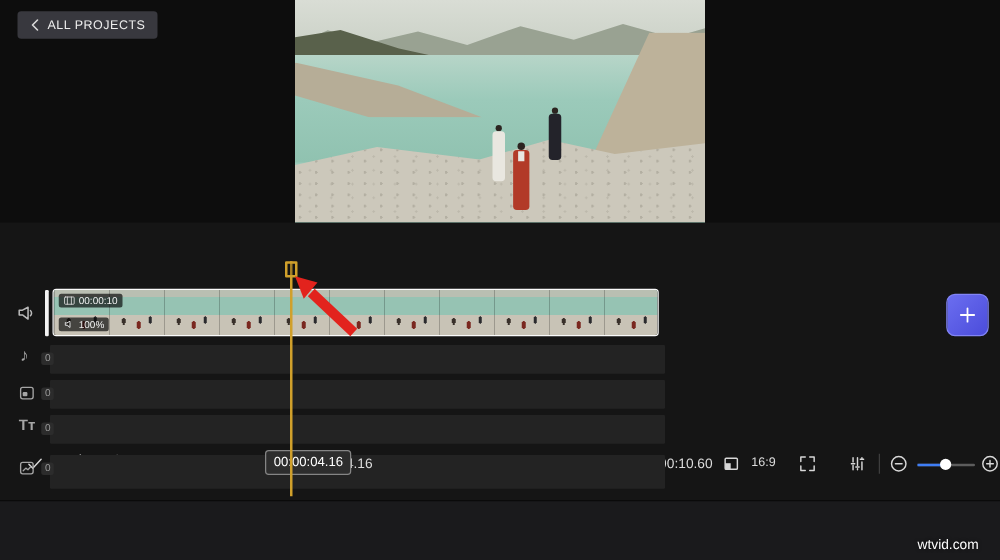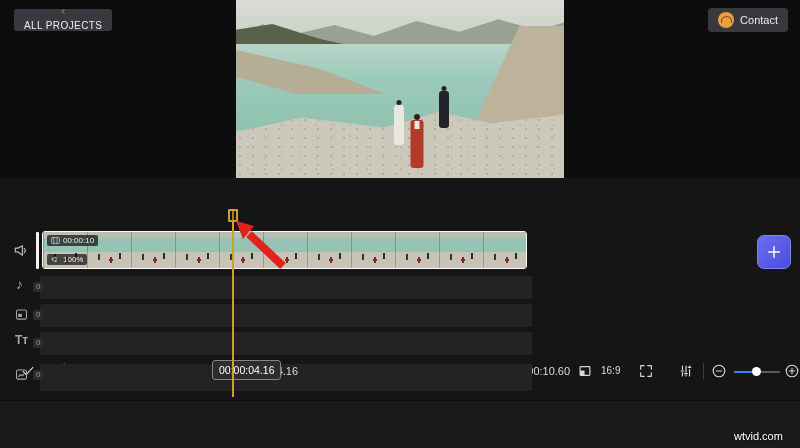--- a/index.html
+++ b/index.html
@@ -38,21 +38,21 @@
   .p-black { left:201px; top:86px; width:14px; height:48px; }
   .p-black .head { width:5px; height:5px; }
   .p-black .body { top:5px; width:10px; height:37px; background:#23232a; }
   .p-red { left:172px; top:114px; width:18px; height:60px; }
   .p-red .head { width:6px; height:6px; }
   .p-red .body { top:6px; width:13px; height:48px; background:#b23a28; }
   .p-red .shirt { position:absolute; left:50%; transform:translateX(-50%); top:7px; width:5px; height:8px; background:#e8e6e2; }
 
   .top-btn { position:absolute; display:flex; align-items:center; gap:6px; background:#38383e;
     border-radius:3px; color:#ededed; font-size:10px; padding:0 10px; height:22px; letter-spacing:.4px; }
-  .btn-all-projects { left:14px; top:9px;flex-direction:column; }
+  .btn-all-projects { left:14px; top:9px; }
   .btn-contact { right:12px; top:8px; height:24px; border-radius:4px; font-size:11px; letter-spacing:0; }
   .contact-circle { width:16px; height:16px; border-radius:50%; background:#ec9f3e; position:relative; }
   .contact-circle:after { content:""; position:absolute; left:3px; top:4px; width:9px; height:6px;
     border:1.6px solid #7a4a12; border-bottom:none; border-radius:6px 6px 0 0; }
 
   
   .controls { position:absolute; left:0; top:178px; width:800px; height:30px; }
   .cbtn { position:absolute; top:185px; width:16px; height:16px; }
   .time { position:absolute; font-size:11px; color:#dcdcdc; top:187px; white-space:nowrap; }
   .tooltip { position:absolute; left:212px; top:182px; height:20px; line-height:18px; padding:0 6px;
@@ -139,24 +139,20 @@
         </div>
     </div>
 
     <div class="top-btn btn-all-projects">
       <svg width="8" height="10" viewBox="0 0 8 10">
           <path class="ic" d="M6 1L2 5l4 4"></path>
         </svg>
       <span>ALL PROJECTS</span>
     </div>
 
-    <div class="top-btn btn-contact">
-      <span class="contact-circle"></span>
-      <span>Contact</span>
-    </div>
   </div>
 
   <div class="controls">
     <svg class="cbtn" style="left:20px" viewBox="0 0 18 18">
         <path class="ic" d="M3.5 9.5l3.5 3.5L14.5 5"></path>
       </svg>
     <svg class="cbtn" style="left:54px" viewBox="0 0 18 18">
         <path class="ic" d="M9 3a6 6 0 1 0 6 6"></path>
         <path class="ic" d="M11.6 1.2L8.8 3l2.8 2.3"></path>
       </svg>

